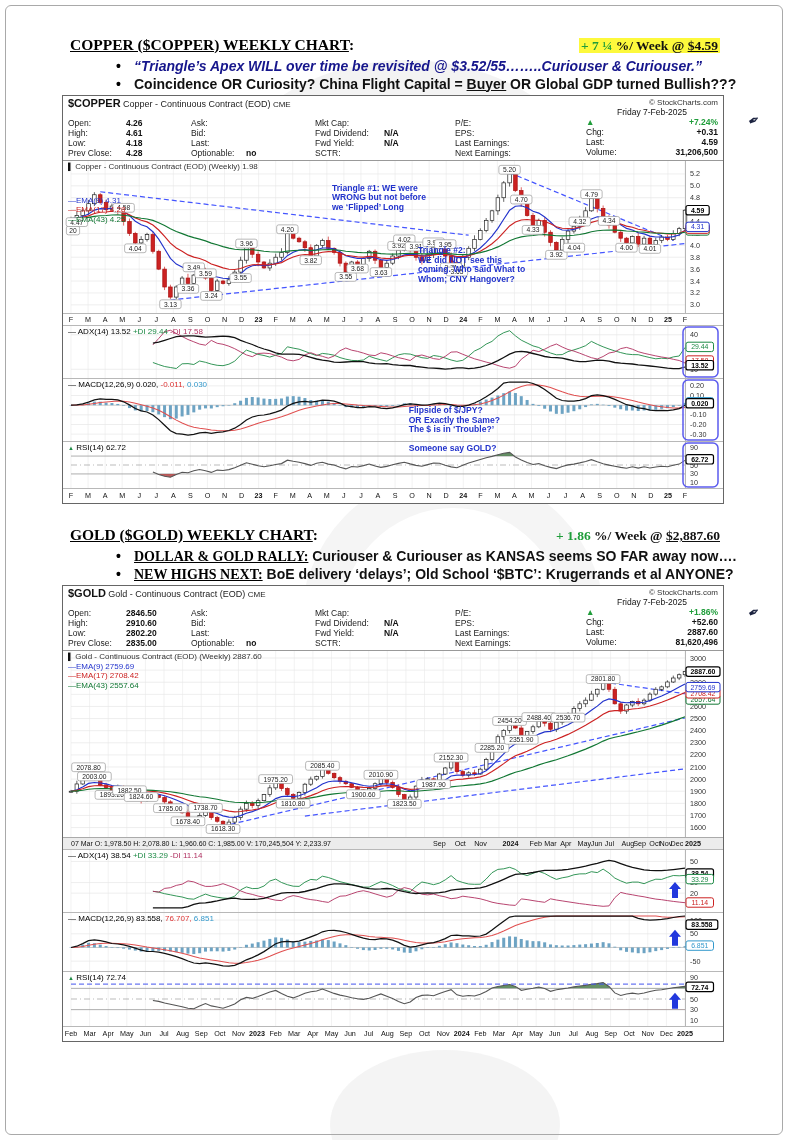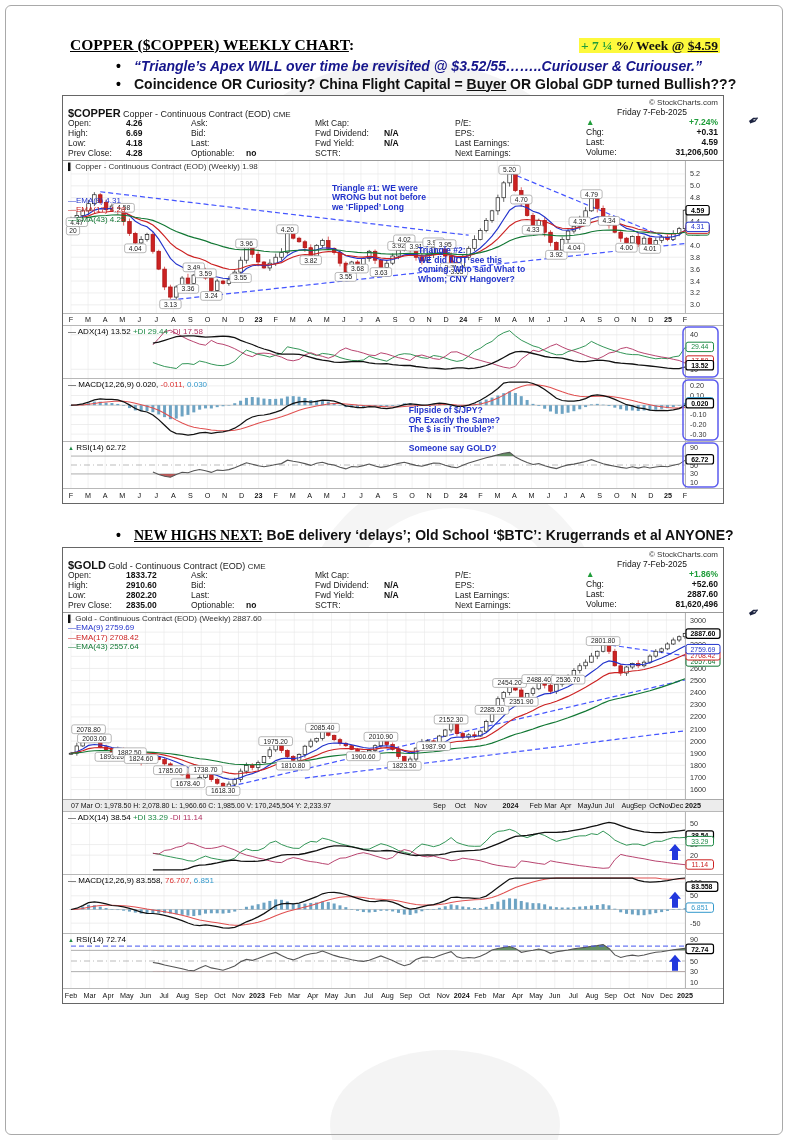--- a/index.html
+++ b/index.html
@@ -25,21 +25,21 @@
   .q{color:#16168c;font-style:italic;}
   .p{color:#111;}
   .pu{color:#111;text-decoration:underline;}
   .lead{font-family:"Liberation Serif",serif;color:#000;text-decoration:underline;}
   .cbx{position:relative;margin:2px 0 0 62px;width:660px;border:1px solid #666;background:#fff;}
   .chead{position:relative;height:64px;border-bottom:1px solid #999;font-size:8.5px;}
   .chead .sym{font-weight:bold;font-size:11px;}
   .chead .nm{font-size:9px;color:#222;}
   .chead .ex{font-size:8px;color:#222;}
   .chead .cw{position:absolute;right:5px;top:2px;font-size:8px;color:#333;}
-  .ttl{position:absolute;left:5px;top:11px;white-space:nowrap;}
+  .ttl{position:absolute;left:5px;top:1px;white-space:nowrap;}
   .icol{position:absolute;top:22px;line-height:10px;}
   .icol .r{height:10px;white-space:nowrap;}
   .icol .lb{color:#222;}
   .icol .v{font-weight:bold;margin-left:3px;}
   .rstat{position:absolute;right:5px;top:11px;width:132px;line-height:10px;font-size:8.5px;}
   .rstat .ir{display:flex;justify-content:space-between;height:10px;}
   .rstat .v{font-weight:bold;}
   .rstat .date{text-align:center;height:10px;}
   .panel{position:relative;background:#fff;}
   .panel + .panel,.panel + .strip,.strip + .panel{border-top:1px solid #b8b8b8;}
@@ -72,21 +72,21 @@
         <li><span class="mk">•</span><span class="q">“Triangle’s Apex WILL over time be revisited @ $3.52/55……..Curiouser &amp; Curiouser.”</span></li>
         <li><span class="mk">•</span><span class="p">Coincidence OR Curiosity? China Flight Capital = </span><span class="pu">Buyer</span><span class="p"> OR Global GDP turned Bullish???</span></li>
       </ul>
     <span class="pen" style="top:76px">✒</span>
     <div class="cbx">
       <div class="chead" id="chead-0">
         <span class="ttl"><span class="sym">$COPPER</span> <span class="nm">Copper - Continuous Contract (EOD)</span> <span class="ex">CME</span></span>
         <span class="cw">© StockCharts.com</span>
       <div class="icol" style="left: 5px;">
             <div class="r"><span class="lb" style="display: inline-block; min-width: 55px;">Open:</span><span class="v">4.26</span></div>
-            <div class="r"><span class="lb" style="display: inline-block; min-width: 55px;">High:</span><span class="v">6.69</span></div>
+            <div class="r"><span class="lb" style="display: inline-block; min-width: 55px;">High:</span><span class="v">4.61</span></div>
             <div class="r"><span class="lb" style="display: inline-block; min-width: 55px;">Low:</span><span class="v">4.18</span></div>
             <div class="r"><span class="lb" style="display: inline-block; min-width: 55px;">Prev Close:</span><span class="v">4.28</span></div>
           </div>
           <div class="icol" style="left: 128px;">
             <div class="r"><span class="lb" style="display: inline-block; min-width: 52px;">Ask:</span><span class="v"></span></div>
             <div class="r"><span class="lb" style="display: inline-block; min-width: 52px;">Bid:</span><span class="v"></span></div>
             <div class="r"><span class="lb" style="display: inline-block; min-width: 52px;">Last:</span><span class="v"></span></div>
             <div class="r"><span class="lb" style="display: inline-block; min-width: 52px;">Optionable:</span><span class="v">no</span></div>
           </div>
           <div class="icol" style="left: 252px;">
@@ -864,30 +864,35 @@
           <span style="left: 553.778px;">O</span>
           <span style="left: 570.833px;">N</span>
           <span style="left: 587.889px;">D</span>
           <span style="left: 604.944px; font-weight: bold;">25</span>
           <span style="left: 622px;">F</span>
         </div>
     </div>
   </div>
 
   <div class="sec" style="top:526px">
+    <div class="headrow">
+      <span class="h2"><span class="t">GOLD ($GOLD) WEEKLY CHART</span><span>:</span></span>
+      <span class="perf"><span class="green">+ 1.86 </span><span>%/ Week @ </span><span class="pprice">$2,887.60</span></span>
+    </div>
     <ul class="bullets" id="bullets-1">
+        <li><span class="mk">•</span><span class="lead">DOLLAR &amp; GOLD RALLY:</span> <span class="p">Curiouser &amp; Curiouser as KANSAS seems SO FAR away now….</span></li>
         <li><span class="mk">•</span><span class="lead">NEW HIGHS NEXT:</span> <span class="p">BoE delivery ‘delays’; Old School ‘$BTC’: Krugerrands et al ANYONE?</span></li>
       </ul>
     <span class="pen" style="top:78px">✒</span>
     <div class="cbx">
       <div class="chead" id="chead-1">
         <span class="ttl"><span class="sym">$GOLD</span> <span class="nm">Gold - Continuous Contract (EOD)</span> <span class="ex">CME</span></span>
         <span class="cw">© StockCharts.com</span>
       <div class="icol" style="left: 5px;">
-            <div class="r"><span class="lb" style="display: inline-block; min-width: 55px;">Open:</span><span class="v">1833.72</span></div>
+            <div class="r"><span class="lb" style="display: inline-block; min-width: 55px;">Open:</span><span class="v">2846.50</span></div>
             <div class="r"><span class="lb" style="display: inline-block; min-width: 55px;">High:</span><span class="v">2910.60</span></div>
             <div class="r"><span class="lb" style="display: inline-block; min-width: 55px;">Low:</span><span class="v">2802.20</span></div>
             <div class="r"><span class="lb" style="display: inline-block; min-width: 55px;">Prev Close:</span><span class="v">2835.00</span></div>
           </div>
           <div class="icol" style="left: 128px;">
             <div class="r"><span class="lb" style="display: inline-block; min-width: 52px;">Ask:</span><span class="v"></span></div>
             <div class="r"><span class="lb" style="display: inline-block; min-width: 52px;">Bid:</span><span class="v"></span></div>
             <div class="r"><span class="lb" style="display: inline-block; min-width: 52px;">Last:</span><span class="v"></span></div>
             <div class="r"><span class="lb" style="display: inline-block; min-width: 52px;">Optionable:</span><span class="v">no</span></div>
           </div>

